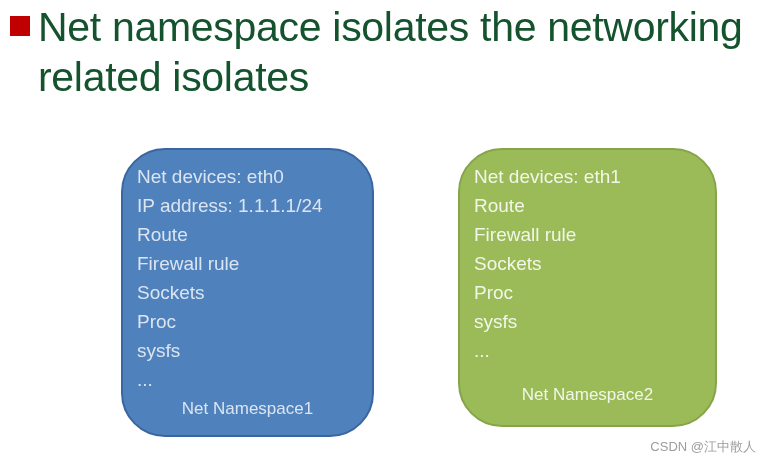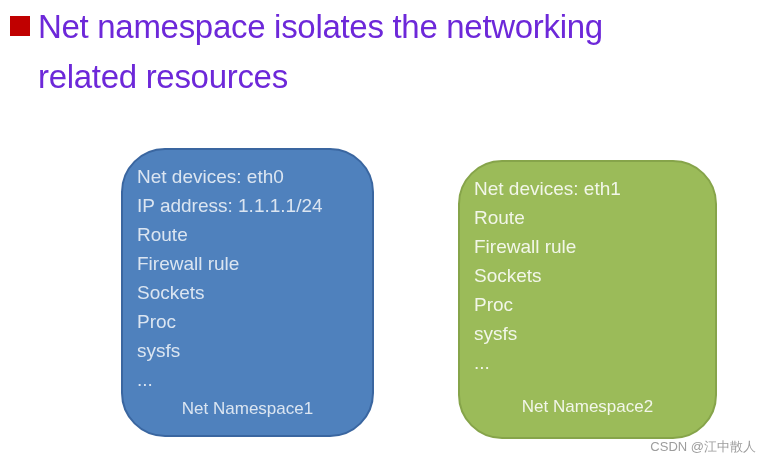--- a/index.html
+++ b/index.html
@@ -22,24 +22,24 @@
     top: 16px;
     width: 20px;
     height: 20px;
     background: #c00000;
   }
   .slide-title {
     position: absolute;
     left: 38px;
     top: 2px;
     width: 710px;
-    font-size: 33px;
+    font-size: 41px;
     line-height: 50px;
     letter-spacing: -0.3px;
-    color: #6d28d9;
+    color: #14532d;
     font-weight: 500;
   }
   
   .ns-box {
     position: absolute;
     box-sizing: border-box;
     border: 2px solid;
     border-radius: 44px;
     display: flex;
     flex-direction: column;
@@ -48,21 +48,21 @@
     line-height: 29px;
   }
   .ns-box-1 {
     left: 121px;
     top: 148px;
     width: 253px;
     height: 289px;
   }
   .ns-box-2 {
     left: 458px;
-    top: 160px;
+    top: 148px;
     width: 259px;
     height: 279px;
   }
   .ns-line {
     white-space: nowrap;
   }
   .ns-label {
     margin-top: auto;
     text-align: center;
     font-size: 17px;
@@ -78,21 +78,21 @@
   }
 </style>
 </head>
 <body>
 
 <div class="slide">
 
   <span class="title-bullet" style="background-color: rgb(192, 0, 0);"></span>
   <div class="slide-title">
     <div>Net namespace isolates the networking</div>
-    <div>related resources</div>
+    <div>related isolates</div>
   </div>
 
   <div class="ns-box ns-box-1" style="background-color: rgb(79, 129, 189); border-color: rgb(58, 102, 160); color: rgb(219, 229, 241);">
     <div class="ns-line">Net devices: eth0</div>
     <div class="ns-line">IP address: 1.1.1.1/24</div>
     <div class="ns-line">Route</div>
     <div class="ns-line">Firewall rule</div>
     <div class="ns-line">Sockets</div>
     <div class="ns-line">Proc</div>
     <div class="ns-line">sysfs</div>

